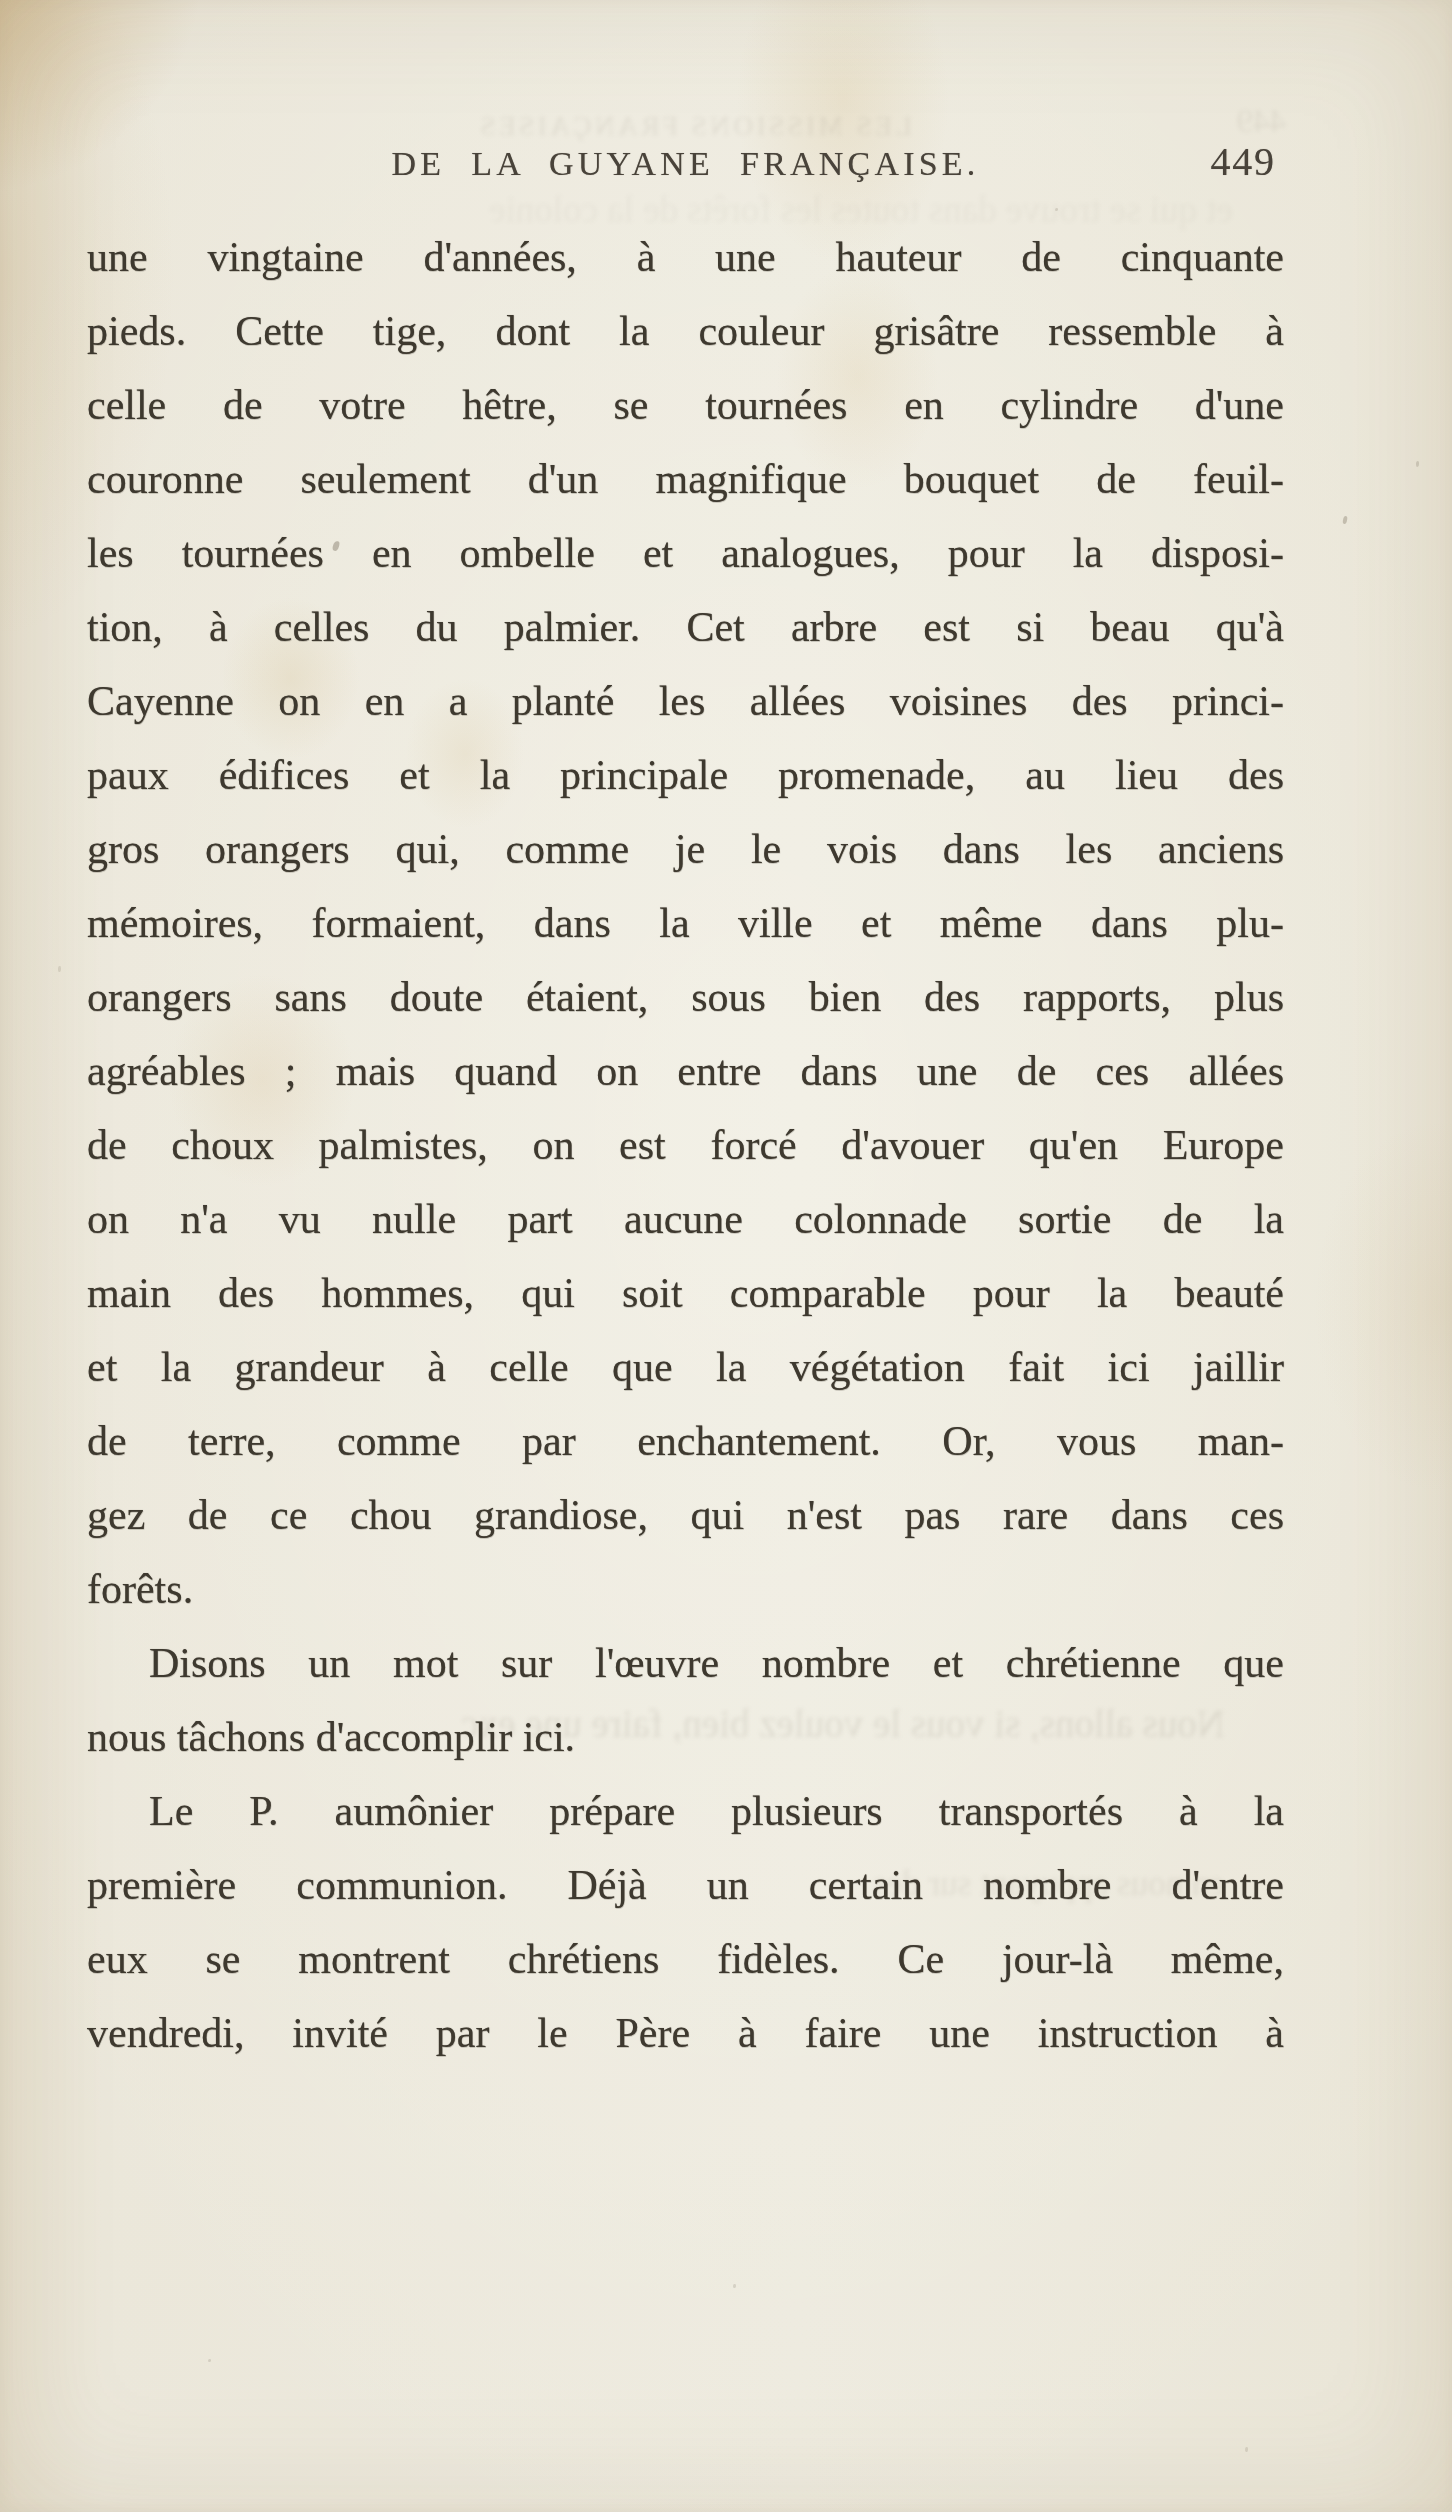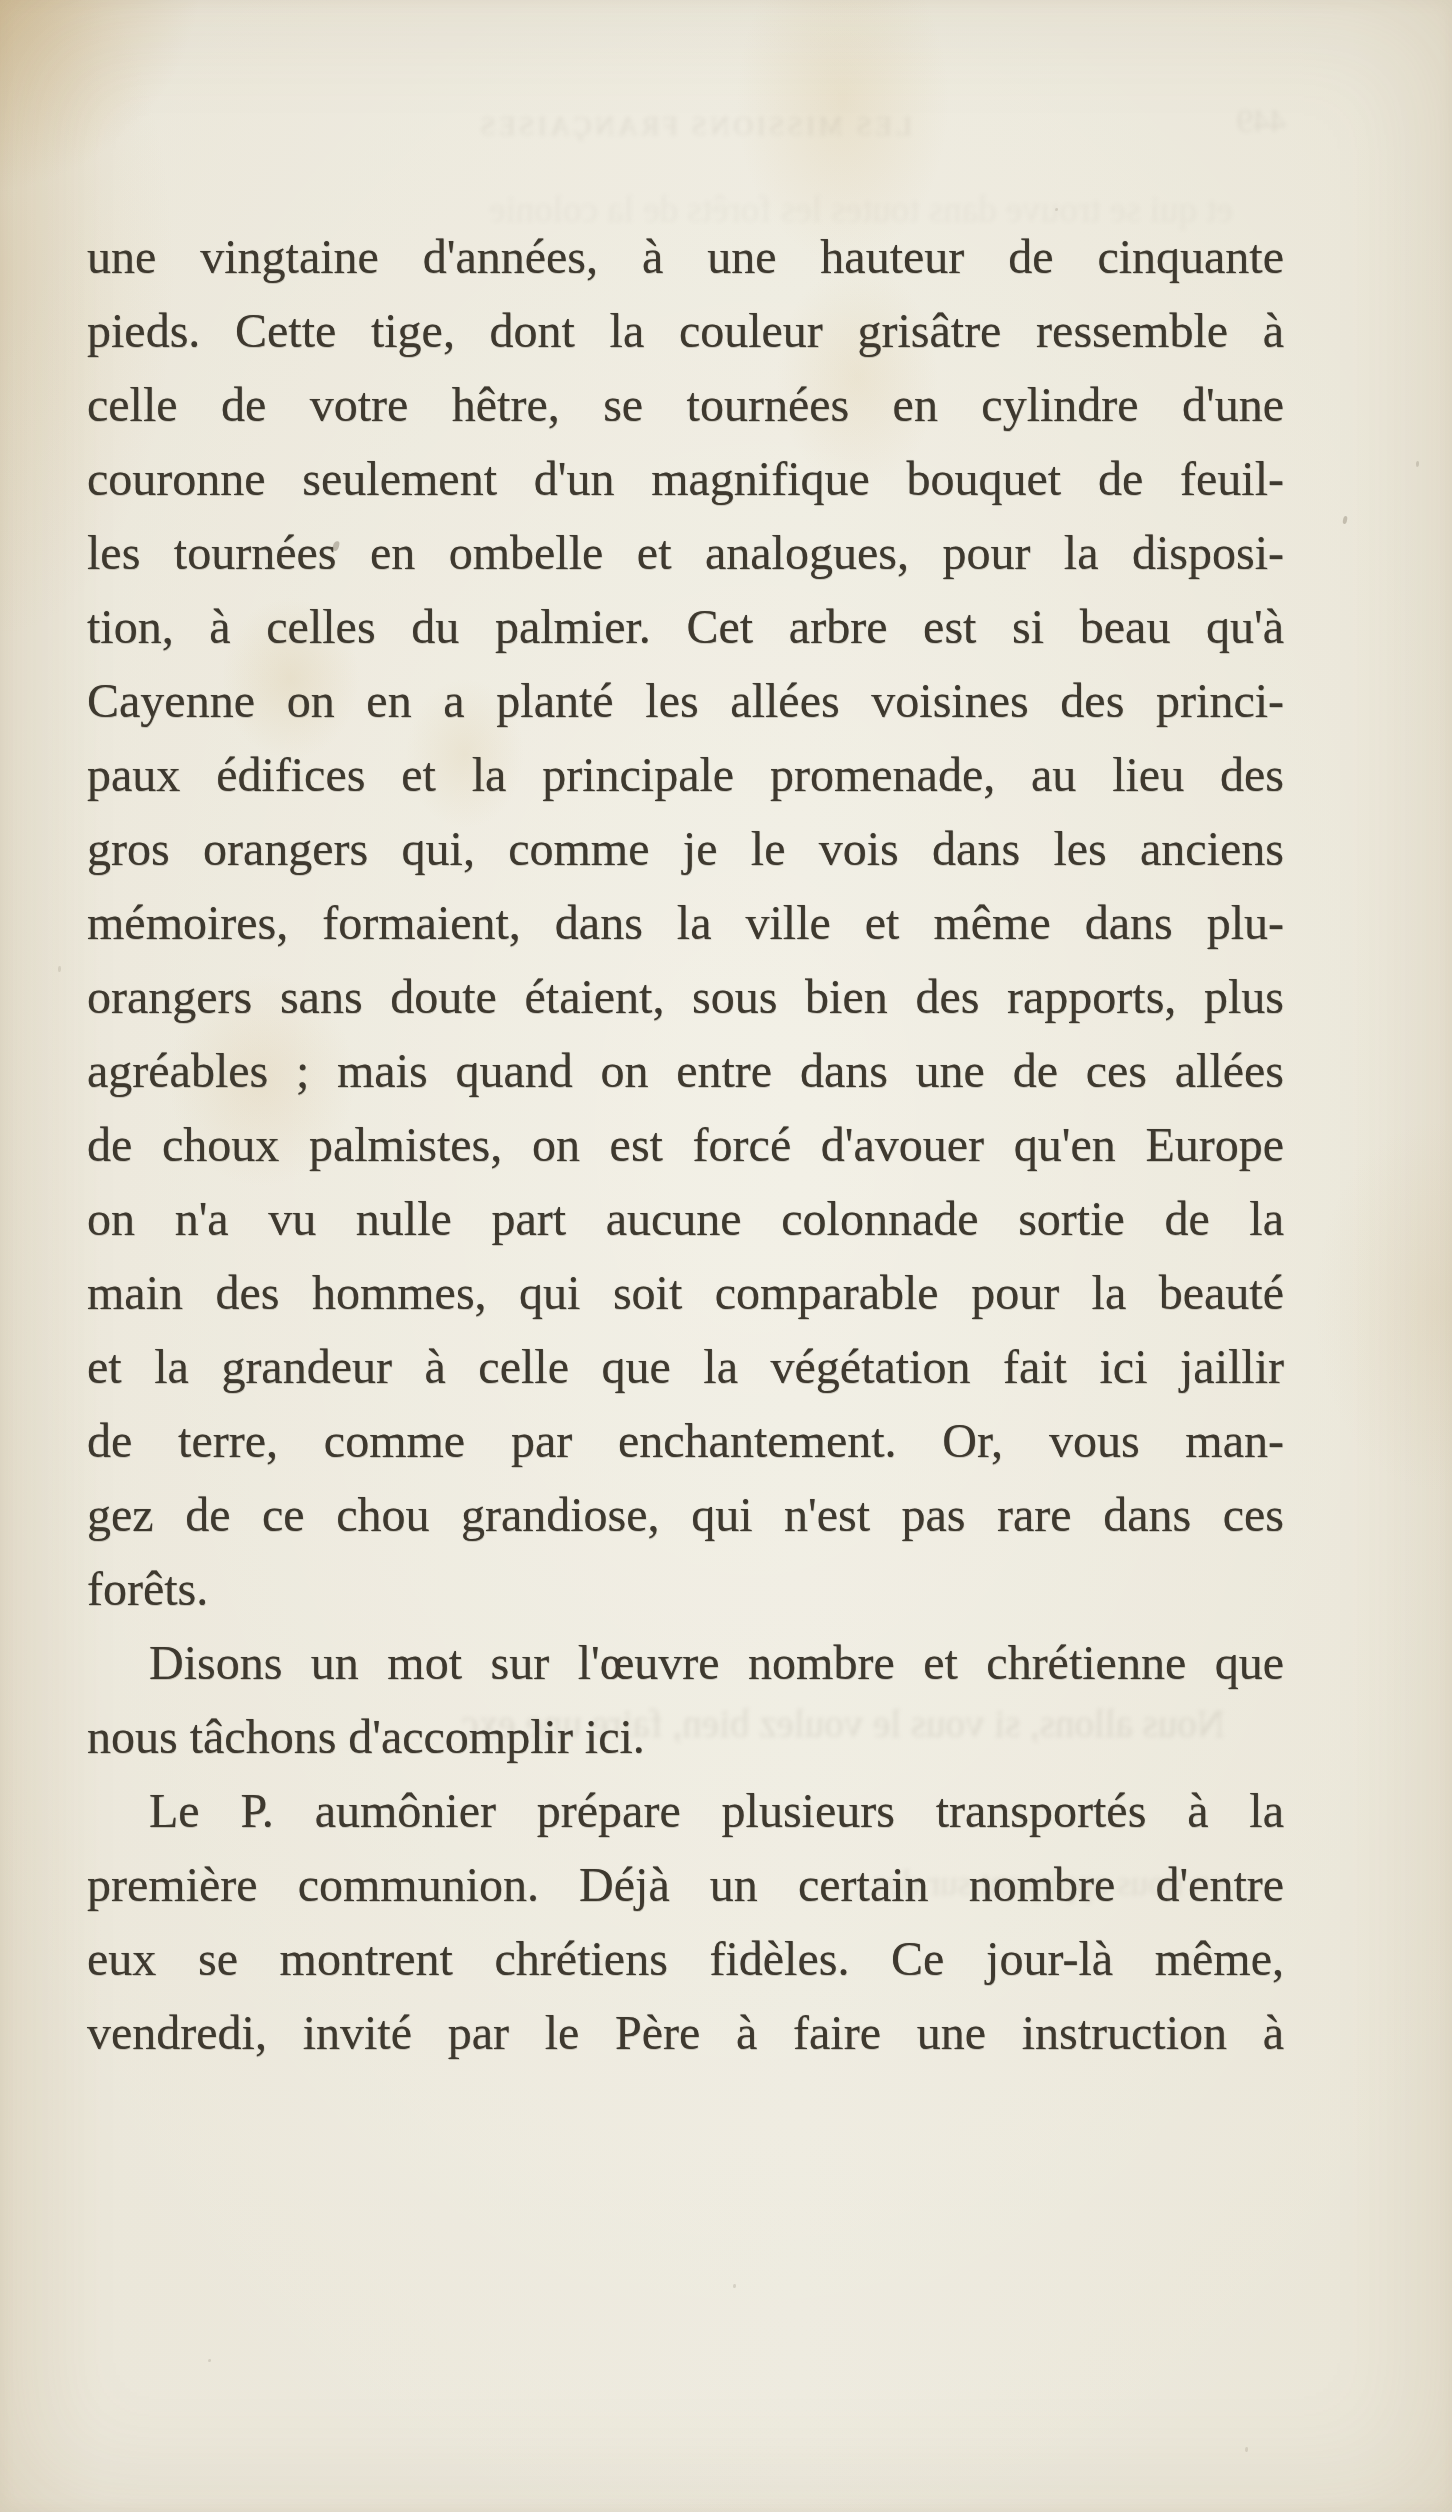--- a/index.html
+++ b/index.html
@@ -34,21 +34,21 @@
     text-shadow:0 0 0.8px rgba(73,67,58,.5);
   }
   .page-number{
     position:absolute;right:8.3px;top:-1.7px;
     font-size:40px;line-height:48px;letter-spacing:1.7px;
     color:var(--ink-header,#49433a);
     text-shadow:0 0 0.8px rgba(73,67,58,.5);
   }
   .text-block{position:absolute;left:87px;top:220px;width:1197px;z-index:2;}
   .line{
-    height:74px;line-height:74px;font-size:48px;
+    height:74px;line-height:74px;font-size:42px;
     text-align:justify;text-align-last:justify;
     text-shadow:0 0 0.8px rgba(62,57,47,.55), 0.5px 0.7px 0.4px rgba(62,57,47,.18);
   }
   .line.flush{text-align-last:left;}
   .line.indent{padding-left:62px;}
   .ghost{
     position:absolute;z-index:1;
     transform:scaleX(-1);
     filter:blur(2.1px);
     color:var(--ghost,#8b8375);
@@ -67,20 +67,24 @@
   .sp5{left:1245px;top:2447px;width:2.5px;height:5px;opacity:.28;}
   .sp6{left:733px;top:2284px;width:2.5px;height:4.2px;opacity:.3;}
   .sp7{left:58px;top:966px;width:2.5px;height:5.8px;opacity:.25;}
   .sp8{left:1055px;top:208px;width:3.3px;height:3.3px;opacity:.3;}
 </style>
 </head>
 <body>
 
 <div class="page">
 
+  <div class="header">
+    <span class="running-title">DE LA GUYANE FRANÇAISE.</span>
+    <span class="page-number">449</span>
+  </div>
 
   <div class="ghost ghost-title">LES MISSIONS FRANÇAISES</div>
   <div class="ghost ghost-num">449</div>
   <div class="ghost ghost-top">et qui se trouve dans toutes les forêts de la colonie</div>
 
   <main class="text-block">
       <div class="line">une vingtaine d'années, à une hauteur de cinquante</div>
       <div class="line">pieds. Cette tige, dont la couleur grisâtre ressemble à</div>
       <div class="line">celle de votre hêtre, se tournées en cylindre d'une</div>
       <div class="line">couronne seulement d'un magnifique bouquet de feuil-</div>

